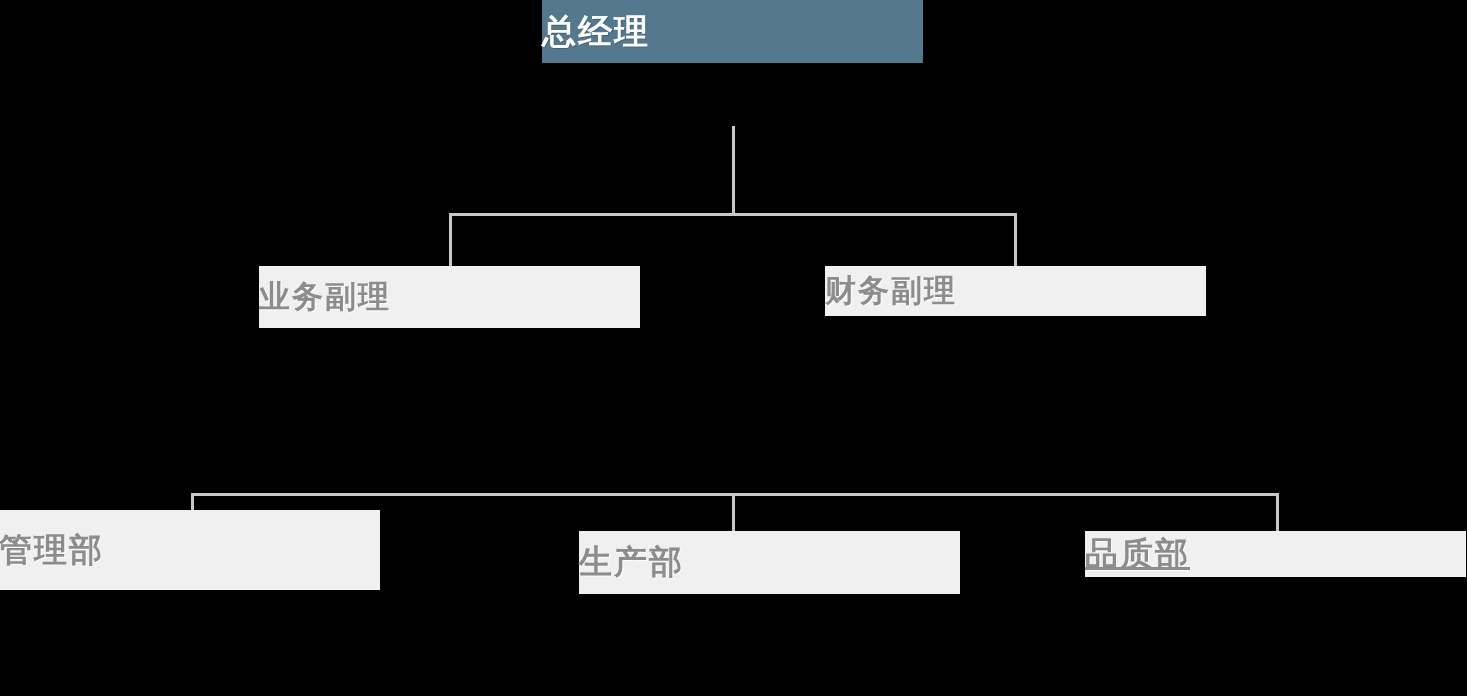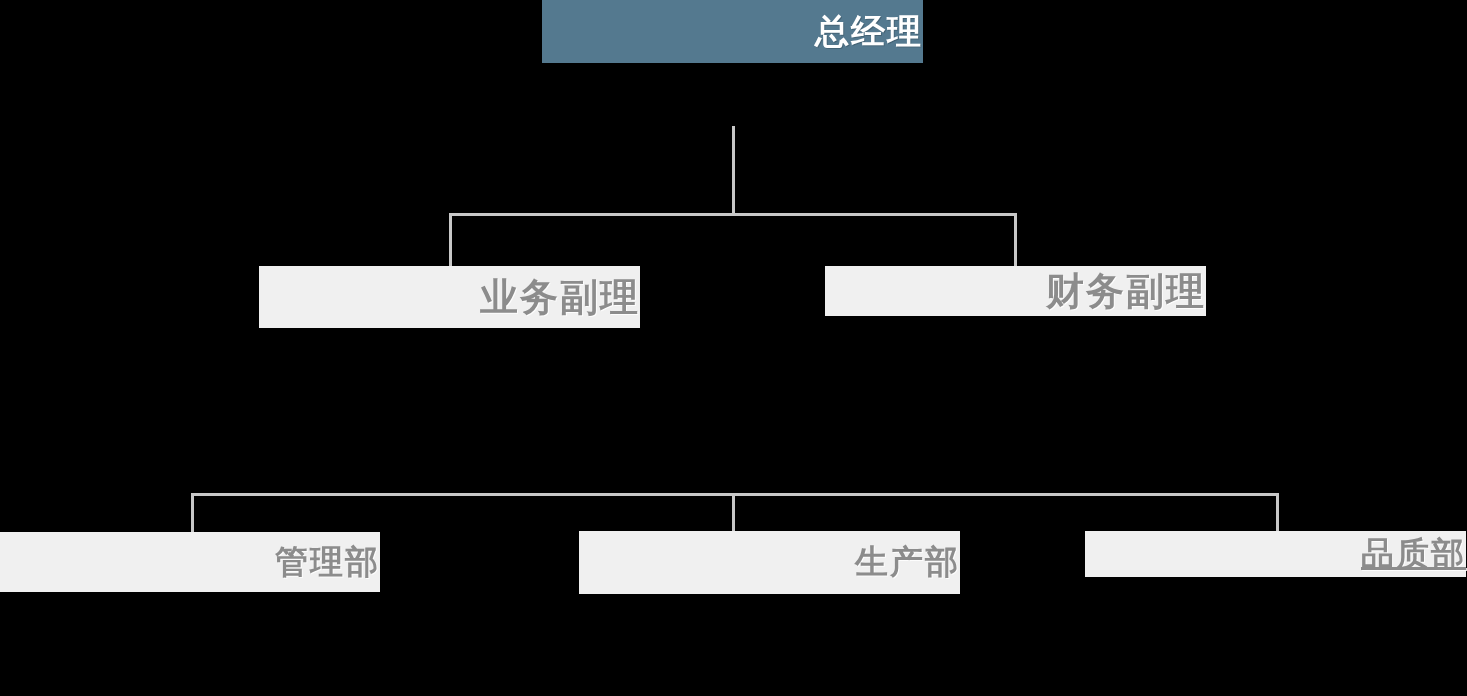--- a/index.html
+++ b/index.html
@@ -14,38 +14,38 @@
     background: #000000;
     overflow: hidden;
     font-family: "Liberation Sans", "DejaVu Sans", sans-serif;
   }
 
   .node {
     position: absolute;
     box-sizing: border-box;
     display: flex;
     align-items: center;
-    justify-content: flex-end;
+    justify-content: flex-start;
     text-align: center;
     letter-spacing: 2px;
     white-space: nowrap;
   }
 
   .node-root {
     background: #54798f;
     color: #ffffff;
     font-size: 34px;
     font-weight: bold;
     text-shadow: 1px 1px 0 rgba(0,0,0,0.18);
   }
 
   .node-branch {
     background: #f0f0f0;
     color: #8c8c8c;
-    font-size: 38px;
+    font-size: 31px;
     font-weight: bold;
     text-shadow: 1px 1px 0 rgba(255,255,255,0.85);
   }
 
   .node-leaf {
     background: #f0f0f0;
     color: #8c8c8c;
     font-size: 33px;
     font-weight: bold;
     text-shadow: 1px 1px 0 rgba(255,255,255,0.85);
@@ -78,21 +78,21 @@
 
   <div class="node node-branch" style="left:825px; top:266px; width:381px; height:50px;">
     <span>财务副理</span>
   </div>
 
   <div class="conn conn-h" style="left:191px; top:493px; width:1088px;"></div>
   <div class="conn conn-v" style="left:191px; top:493px; height:39px;"></div>
   <div class="conn conn-v" style="left:732px; top:493px; height:39px;"></div>
   <div class="conn conn-v" style="left:1276px; top:493px; height:39px;"></div>
 
-  <div class="node node-leaf" style="left:-1px; top:532px; width:381px; height:60px;">
+  <div class="node node-leaf" style="left:-1px; top:510px; width:381px; height:80px;">
     <span>管理部</span>
   </div>
 
   <div class="node node-leaf" style="left:542px; top:531px; width:381px; height:63px;margin-left:37px;">
     <span>生产部</span>
   </div>
 
   <div class="node node-leaf" style="left:1085px; top:531px; width:381px; height:46px;text-decoration:underline;">
     <span>品质部</span>
   </div>

